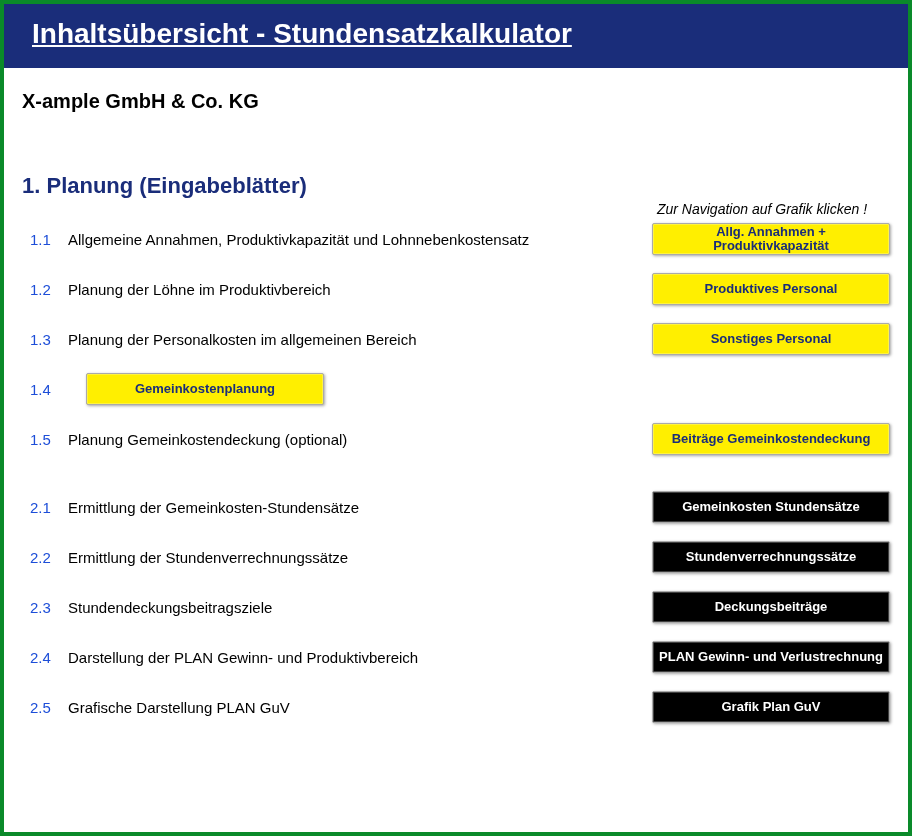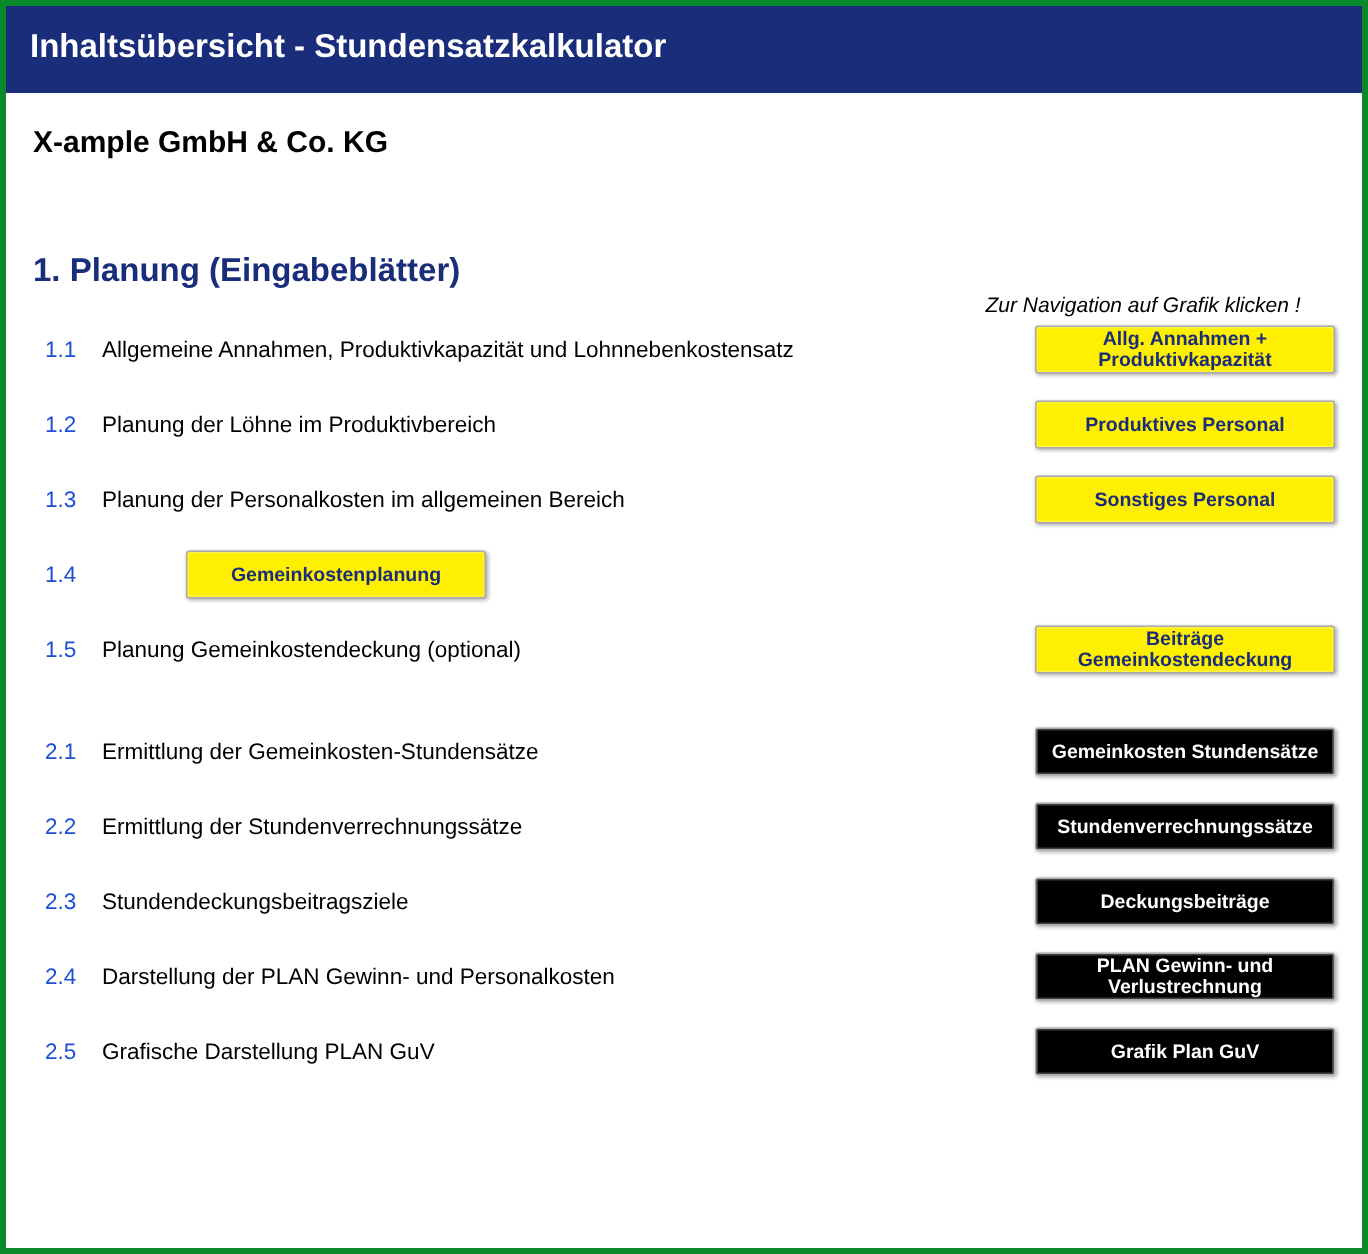--- a/index.html
+++ b/index.html
@@ -11,23 +11,24 @@
   .outer {
     width: 912px;
     height: 836px;
     border: 4px solid #0a8a2a;
     background: #fff;
     position: relative;
   }
   .title-bar {
     background: #1a2d7a;
     color: #fff;
-    font-size: 22px;
+    font-size: 28px;
     font-weight: bold;
-    padding: 14px 16px 18px 16px;
+    padding: 14px 16px 18px 28px;
+    text-decoration: underline;
   }
   .content {
     padding: 0 18px;
   }
   .company {
     font-size: 20px;
     font-weight: bold;
     color: #000;
     margin: 22px 0 34px 0;
   }
@@ -54,21 +55,21 @@
     font-size: 15px;
     color: #000;
     padding-right: 10px;
   }
   .btn-col {
     width: 256px;
     display: flex;
     justify-content: flex-end;
   }
   .btn {
-    width: 200px;
+    width: 238px;
     height: 32px;
     display: flex;
     align-items: center;
     justify-content: center;
     font-size: 13px;
     font-weight: bold;
     border: 1px solid #aaa;
     border-radius: 2px;
     box-shadow: 1px 1px 3px rgba(0,0,0,0.35), inset 0 0 0 1px rgba(255,255,255,0.25);
     cursor: pointer;
@@ -165,21 +166,21 @@
     </div>
     <div class="row">
       <div class="num">2.3</div>
       <div class="desc">Stundendeckungsbeitragsziele</div>
       <div class="btn-col">
           <div class="btn btn-red">Deckungsbeiträge</div>
         </div>
     </div>
     <div class="row">
       <div class="num">2.4</div>
-      <div class="desc">Darstellung der PLAN Gewinn- und Personalkosten</div>
+      <div class="desc">Darstellung der PLAN Gewinn- und Produktivbereich</div>
       <div class="btn-col">
           <div class="btn btn-red">PLAN Gewinn- und Verlustrechnung</div>
         </div>
     </div>
     <div class="row">
       <div class="num">2.5</div>
       <div class="desc">Grafische Darstellung PLAN GuV</div>
       <div class="btn-col">
           <div class="btn btn-red">Grafik Plan GuV</div>
         </div>

